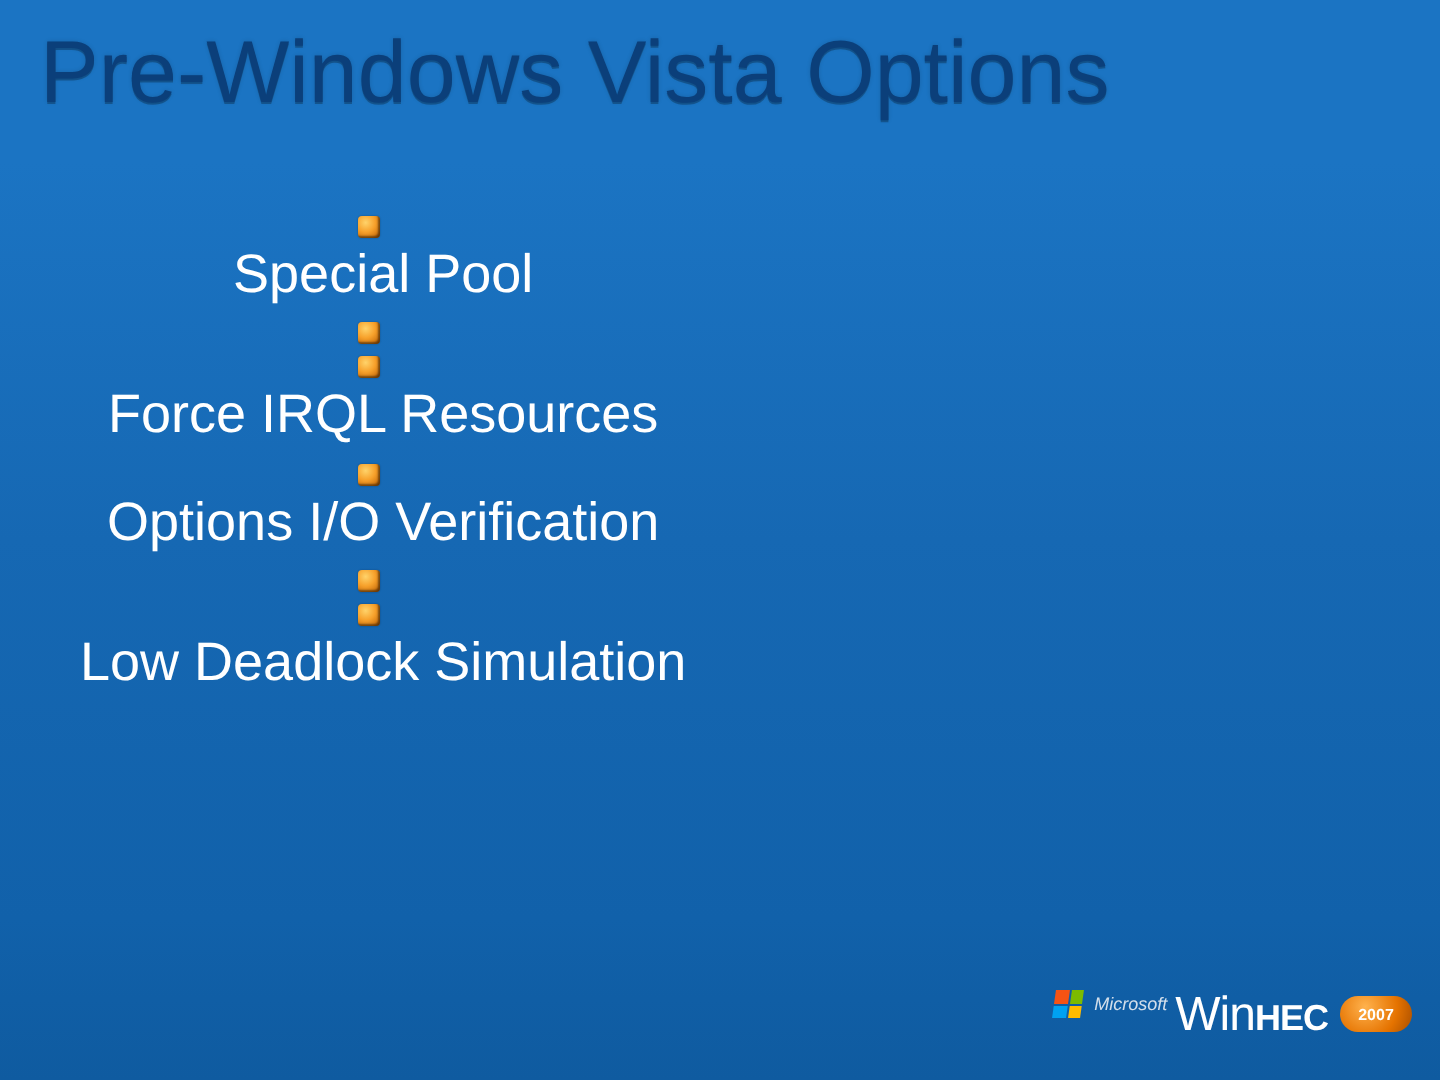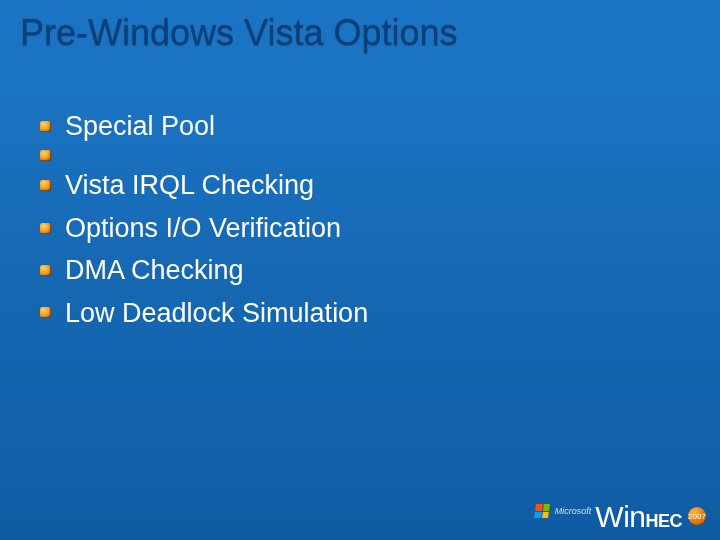--- a/index.html
+++ b/index.html
@@ -11,90 +11,91 @@
   }
   body {
     background: linear-gradient(to bottom, #1b74c3 0%, #1b74c3 15%, #1668b3 50%, #1161aa 85%, #0f5ba0 100%);
     font-family: "Segoe UI", Arial, sans-serif;
     position: relative;
   }
   .title {
     position: absolute;
     top: 12px;
     left: 20px;
-    font-size: 36px;
+    font-size: 44px;
     font-weight: 400;
     color: #0b3f7a;
     text-shadow: 0 1px 0 rgba(0,0,0,0.25), 0 0 2px rgba(0,0,0,0.15);
     letter-spacing: 0px;
   }
   .list {
     position: absolute;
     top: 108px;
     left: 40px;
   }
   .list-item {
     display: flex;
     align-items: center;
     margin-bottom: 6px;
+    flex-direction: column;
   }
   .bullet {
     width: 11px;
     height: 11px;
     margin-right: 14px;
     border-radius: 2px;
     background: radial-gradient(circle at 35% 30%, #ffd36a 0%, #f7a12b 45%, #b65a00 100%);
     box-shadow: inset -1px -1px 1px rgba(0,0,0,0.45), 0 0 1px rgba(0,0,0,0.3);
   }
   .item-text {
     color: #ffffff;
     font-size: 27px;
     font-family: Arial, "Helvetica Neue", sans-serif;
     line-height: 1.35;
   }
   .footer-logo {
     position: absolute;
-    bottom: 6px;
+    bottom: 18px;
     right: 14px;
     display: flex;
     align-items: center;
     gap: 4px;
   }
   .ms-label {
     color: #e8edf3;
     font-size: 9px;
     font-style: italic;
     margin-bottom: 12px;
     opacity: 0.9;
   }
   .winhec {
     display: flex;
     align-items: baseline;
     font-family: "Segoe UI", Arial, sans-serif;
   }
   .win {
     color: #ffffff;
-    font-size: 30px;
+    font-size: 24px;
     font-weight: 400;
     letter-spacing: -0.5px;
   }
   .hec {
     color: #ffffff;
     font-size: 18px;
     font-weight: 700;
     letter-spacing: -0.5px;
   }
   .year-badge {
-    width: 18px;
+    width: 36px;
     height: 18px;
     border-radius: 9px;
     background: radial-gradient(circle at 35% 30%, #ffb24d 0%, #e57300 60%, #a84e00 100%);
     color: #ffffff;
     font-size: 8px;
-    font-weight: normal;
+    font-weight: bold;
     display: flex;
     align-items: center;
     justify-content: center;
     margin-left: 2px;
     margin-bottom: 2px;
   }
   .ms-flag {
     width: 14px;
     height: 14px;
     display: grid;
@@ -119,29 +120,28 @@
 <div class="list">
   <div class="list-item">
     <div class="bullet"></div>
     <div class="item-text">Special Pool</div>
   </div>
   <div class="list-item">
     <div class="bullet"></div>
   </div>
   <div class="list-item">
     <div class="bullet"></div>
-    <div class="item-text">Vista IRQL Checking</div>
+    <div class="item-text">Force IRQL Resources</div>
   </div>
   <div class="list-item">
     <div class="bullet"></div>
     <div class="item-text">Options I/O Verification</div>
   </div>
   <div class="list-item">
     <div class="bullet"></div>
-    <div class="item-text">DMA Checking</div>
   </div>
   <div class="list-item">
     <div class="bullet"></div>
     <div class="item-text">Low Deadlock Simulation</div>
   </div>
 </div>
 
 <div class="footer-logo">
   <div class="ms-flag">
     <span class="sq-r"></span>

